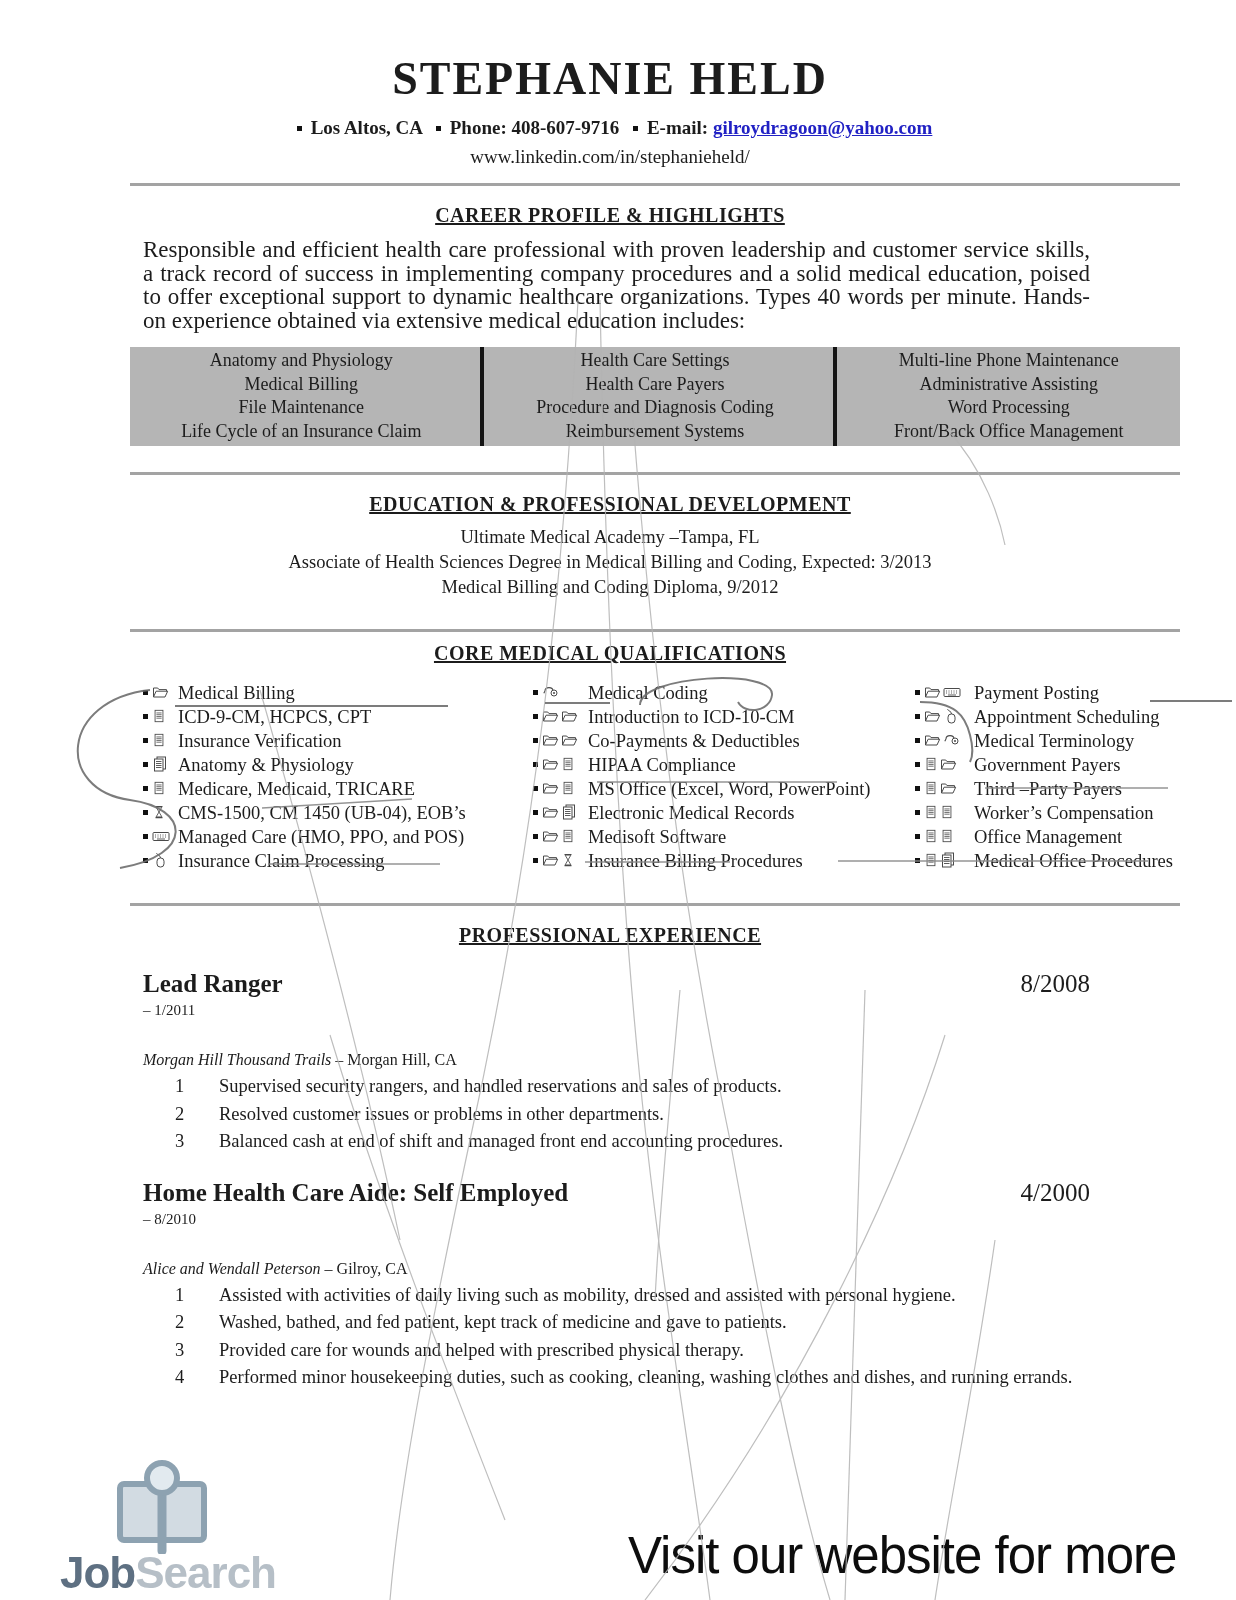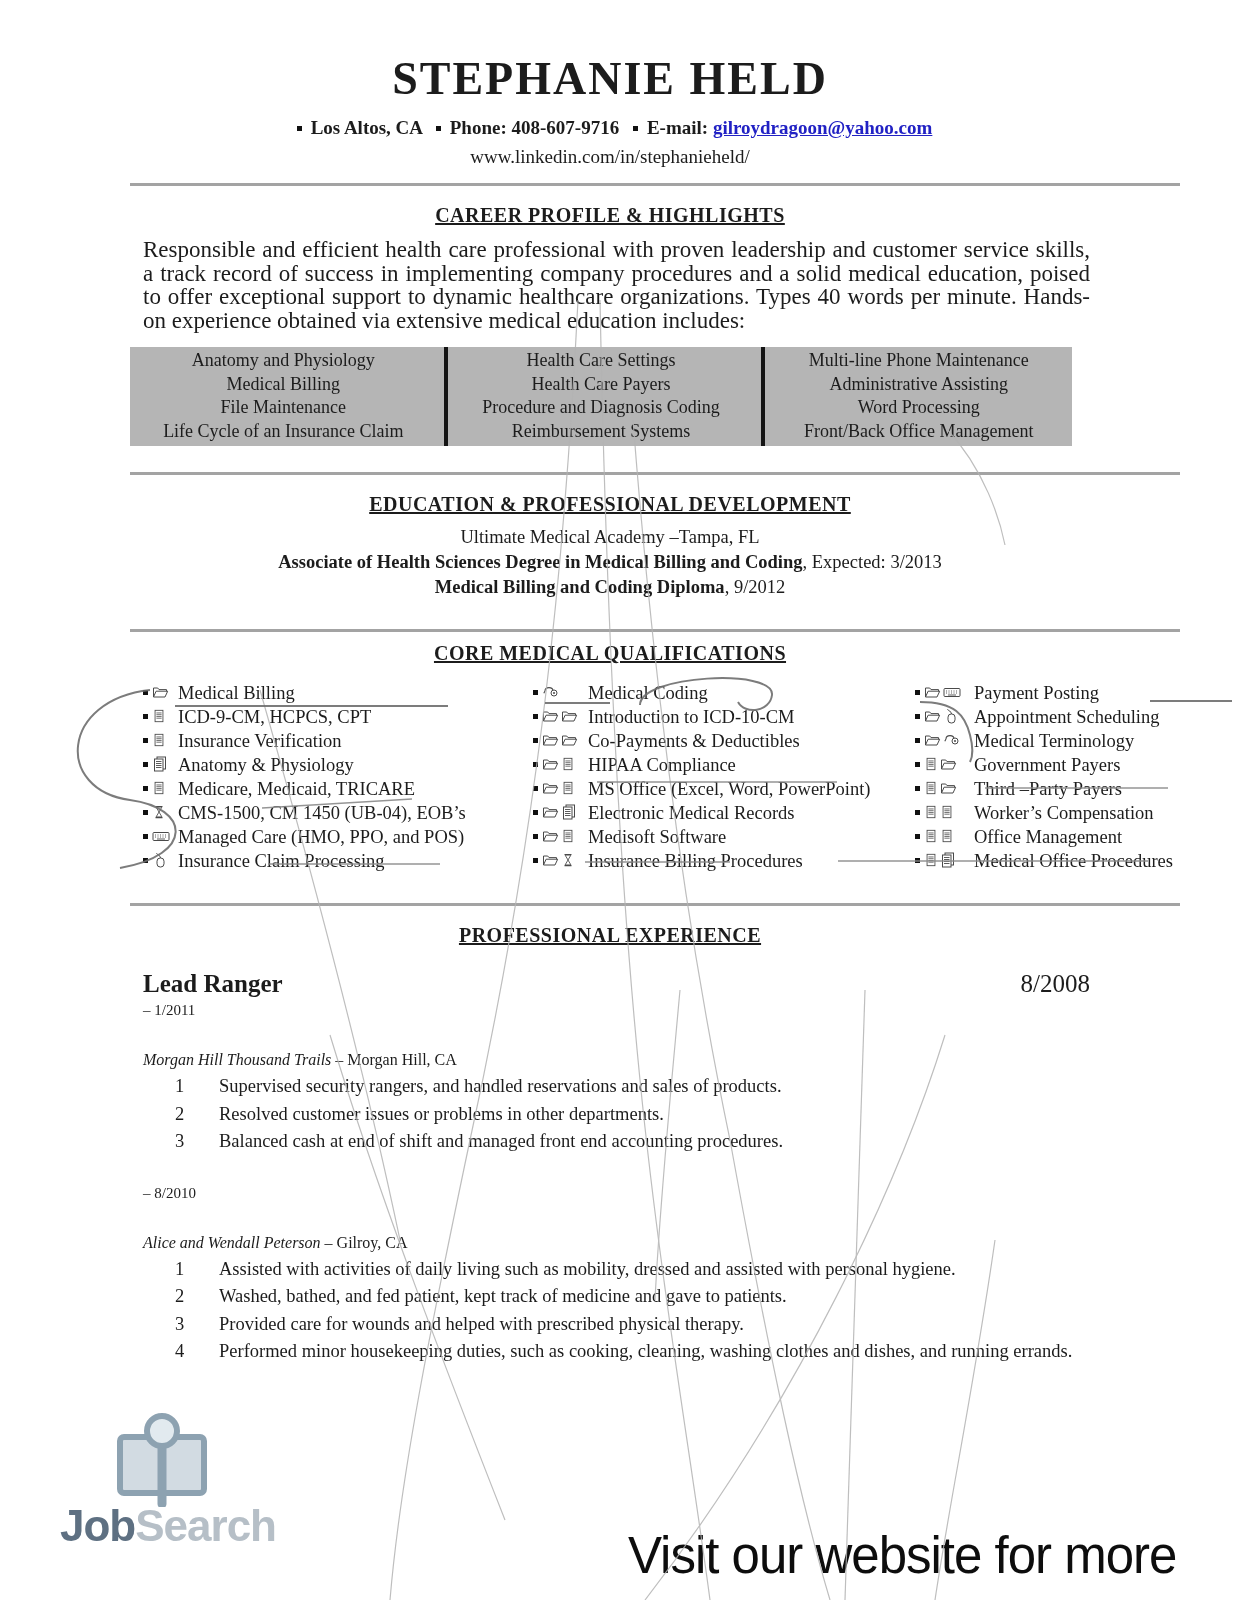--- a/index.html
+++ b/index.html
@@ -12,28 +12,28 @@
   .sq{display:inline-block;width:5px;height:5px;background:#111;margin:0 9px 3px 9px;}
   .email-link{text-decoration:underline;cursor:pointer;}
   .linkedin{margin-top:7px;font-size:19px;}
   
   .rule{margin:15px 0 0 130px;width:1050px;border:none;border-top:3px solid #a3a3a3;height:0;}
   
   .sec-head{margin-top:18px;font-size:20px;font-weight:bold;text-decoration:underline;letter-spacing:.5px;}
   
   .para{margin:11px 0 0 143px;width:947px;font-size:23px;line-height:23.5px;text-align:justify;}
   
-  .hl-table{margin:15px 0 0 130px;width:942px;display:flex;gap:7px;}
+  .hl-table{margin:15px 0 0 130px;width:1050px;display:flex;gap:7px;}
   .hl-col{flex:1;text-align:center;padding:2px 0 3px 0;}
   .hl-col + .hl-col{border-left:4px solid #141414;}
   .hl-cell{font-size:18px;line-height:23.5px;}
   
   .edu-school{margin-top:9px;font-size:18.5px;line-height:25px;}
   .edu-line{font-size:18.5px;line-height:25px;}
-  .b{font-weight:bold;}
+  .b{font-weight:normal;}
   .i{font-style:italic;}
   
   .qual-wrap{margin:16px 0 0 143px;width:1072px;display:flex;}
   .q-col{display:flex;flex-direction:column;}
   .q-col:nth-child(1){width:390px;}
   .q-col:nth-child(2){width:382px;}
   .q-col:nth-child(3){width:300px;}
   .q-item{display:flex;align-items:flex-start;font-size:18.5px;line-height:24px;}
   .q-item .bullet{width:5px;height:5px;background:#111;margin:9px 4px 0 0;flex:none;}
   .q-icons{display:flex;gap:2px;flex:none;margin-top:3px;}
@@ -46,21 +46,21 @@
   .jobs{margin:4px 0 0 143px;width:947px;}
   .job{margin-top:24px;}
   .job-head{display:flex;justify-content:space-between;font-size:25px;line-height:26px;}
   .job-title{font-weight:bold;}
   .job-dates{font-size:15px;line-height:26px;}
   .job-co{font-size:16px;line-height:27px;margin-top:23px;}
   .jb{display:flex;font-size:18.5px;line-height:27.5px;margin-left:32px;}
   .jb-num{width:18px;flex:none;}
   .jb-txt{margin-left:26px;}
   
-  .logo{position:absolute;left:60px;top:1411px;width:210px;text-align:center;}
+  .logo{position:absolute;left:60px;top:1458px;width:210px;text-align:center;}
   .logo-icon{margin-left:52px;display:block;}
   .logo-text{font-family:"Liberation Sans", sans-serif;font-size:44px;font-weight:bold;
              letter-spacing:-1px;margin-top:-6px;}
   
   .cta{position:absolute;left:628px;top:1526px;width:620px;font-family:"Liberation Sans", sans-serif;
        font-size:51px;color:#0d0d0d;white-space:nowrap;letter-spacing:-1px;}
   
   .sketch{position:absolute;left:0;top:0;z-index:9;pointer-events:none;}
 </style>
 </head>
@@ -547,20 +547,24 @@
             <span class="jb-num">2</span>
             <span class="jb-txt">Resolved customer issues or problems in other departments.</span>
           </div>
           <div class="jb">
             <span class="jb-num">3</span>
             <span class="jb-txt">Balanced cash at end of shift and managed front end accounting procedures.</span>
           </div>
         </div>
       </div>
       <div class="job">
+        <div class="job-head">
+          <span class="job-title">Home Health Care Aide: Self Employed</span>
+          <span class="job-date">4/2000</span>
+        </div>
         <div class="job-dates">– 8/2010</div>
         <div class="job-co"><span class="i">Alice and Wendall Peterson</span><span> – Gilroy, CA</span></div>
         <div class="job-bullets">
           <div class="jb">
             <span class="jb-num">1</span>
             <span class="jb-txt">Assisted with activities of daily living such as mobility, dressed and assisted with personal hygiene.</span>
           </div>
           <div class="jb">
             <span class="jb-num">2</span>
             <span class="jb-txt">Washed, bathed, and fed patient, kept track of medicine and gave to patients.</span>

